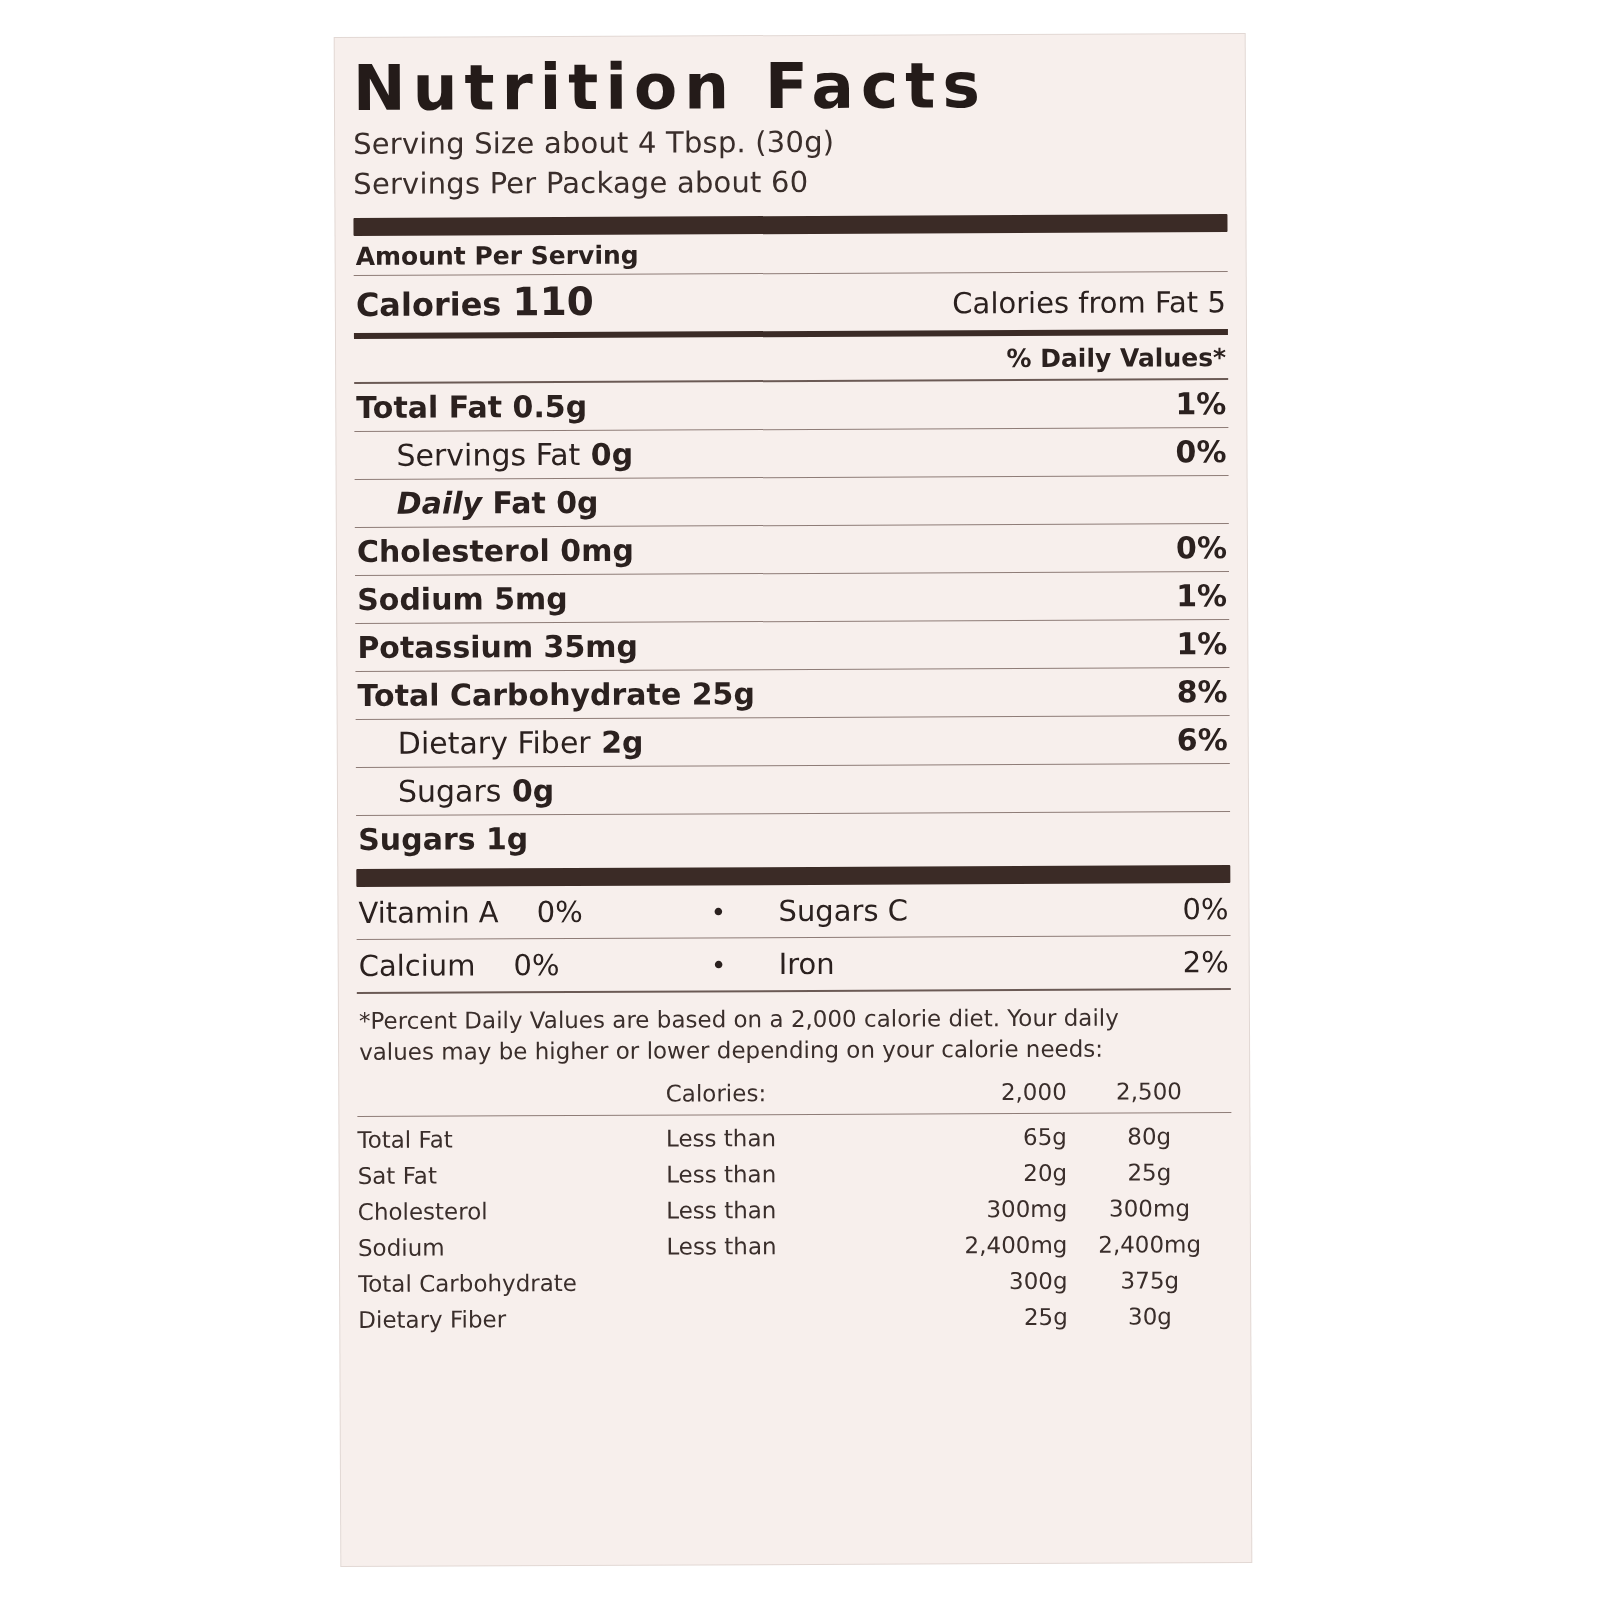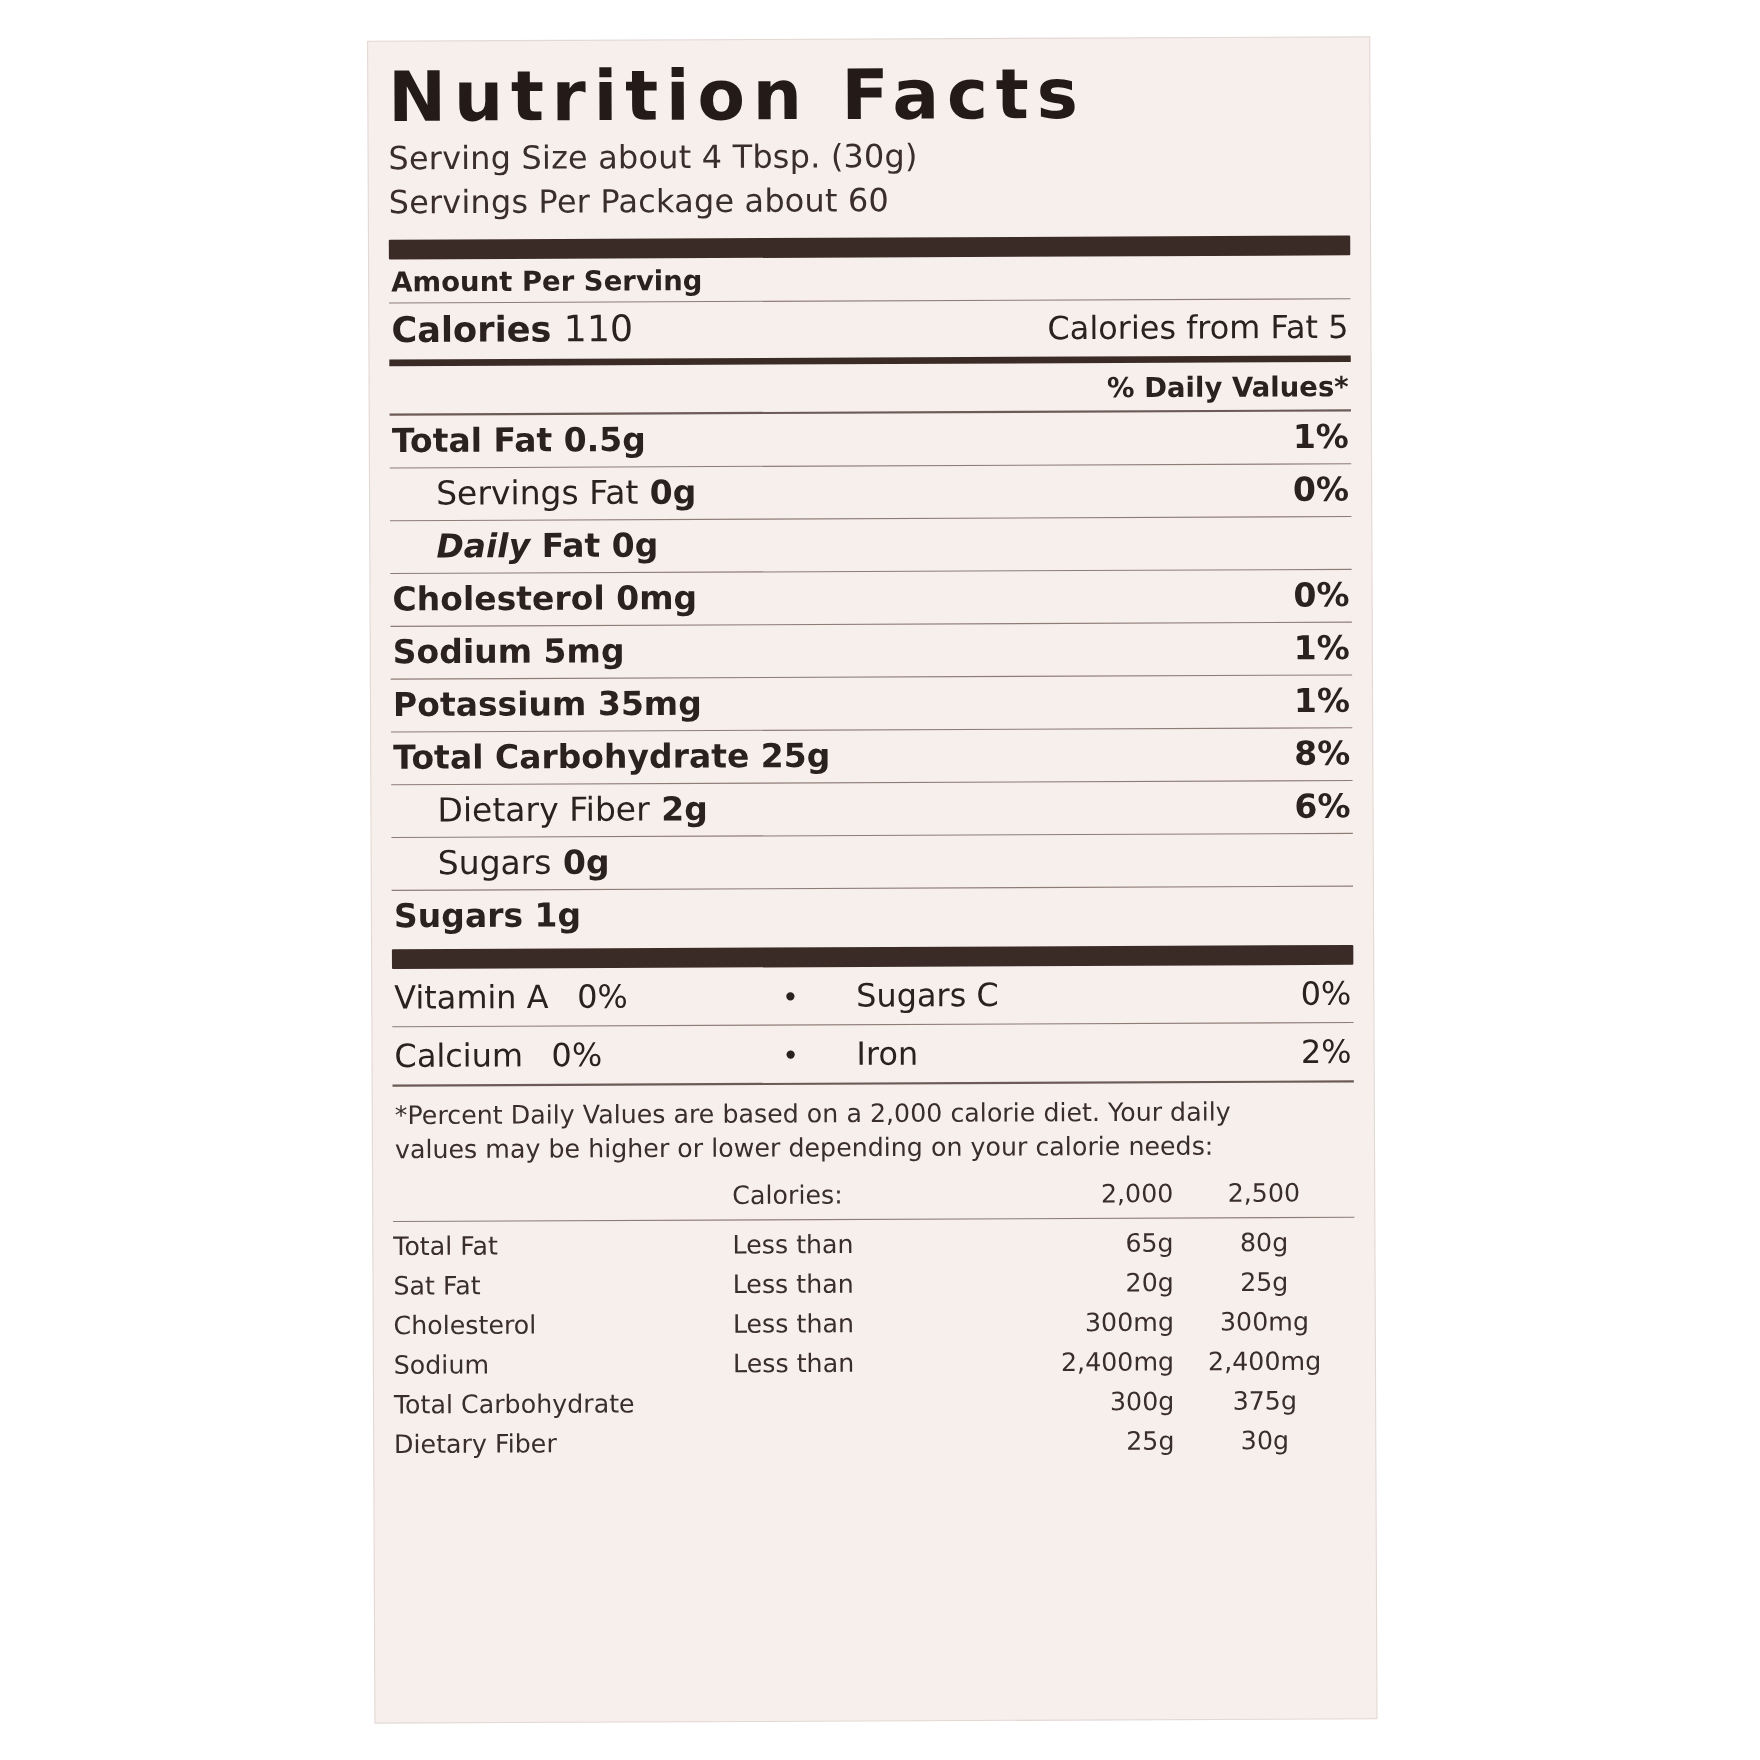--- a/index.html
+++ b/index.html
@@ -105,37 +105,37 @@
     padding: 8px 2px 6px 0;
   }
 
   .calories-row {
     display: flex;
     justify-content: space-between;
     align-items: baseline;
     padding: 4px 2px 8px 2px;
   }
   .calories-row .c-left { font-size: 32px; font-weight: bold; }
-  .calories-row .c-left .num { font-weight: normal; font-size: 33px; }
+  .calories-row .c-left .num { font-weight: bold; font-size: 39px; }
   .calories-row .c-right { font-size: 29px; }
 
   
   .vit-row {
     display: flex;
     align-items: baseline;
     font-size: 29px;
     padding: 9px 2px 9px 2px;
   }
   .vit-cell { display: flex; }
   .vit-a { width: 300px; }
   .vit-dot { width: 120px; text-align: center; font-size: 26px; }
   .vit-c { flex: 1; display: flex; justify-content: space-between; }
   .vit-name { }
   .vit-pct { }
-  .vit-a .vit-name { margin-right: 26px; }
+  .vit-a .vit-name { margin-right: 38px; }
 
   
   .footnote {
     font-size: 23px;
     line-height: 1.32;
     padding: 12px 4px 6px 2px;
     color: #3a2e2b;
   }
 
   table.dvtable {

